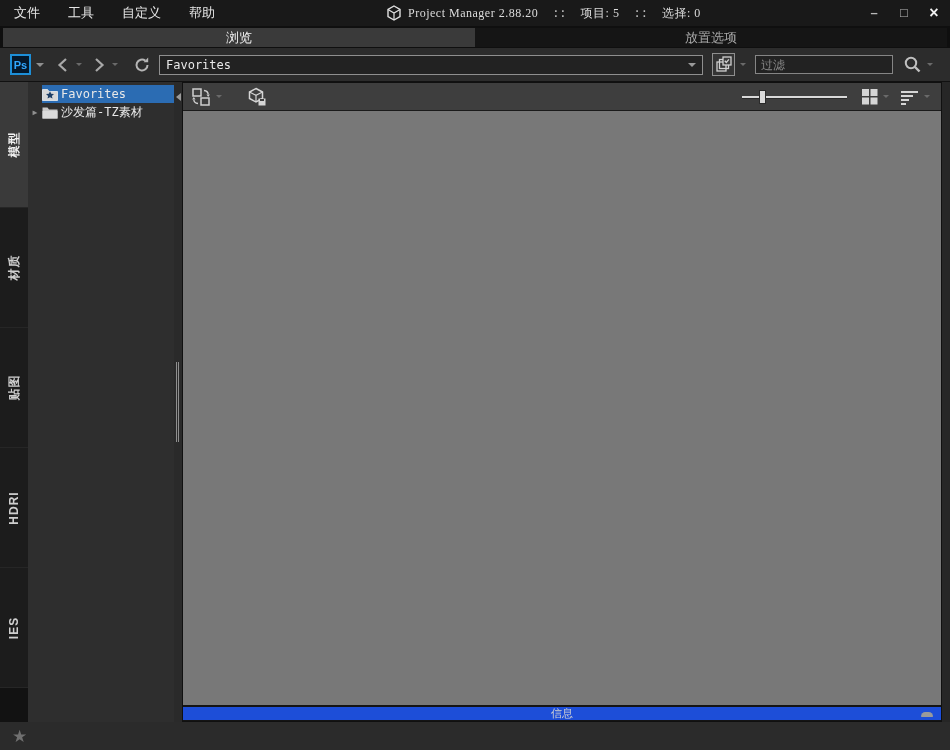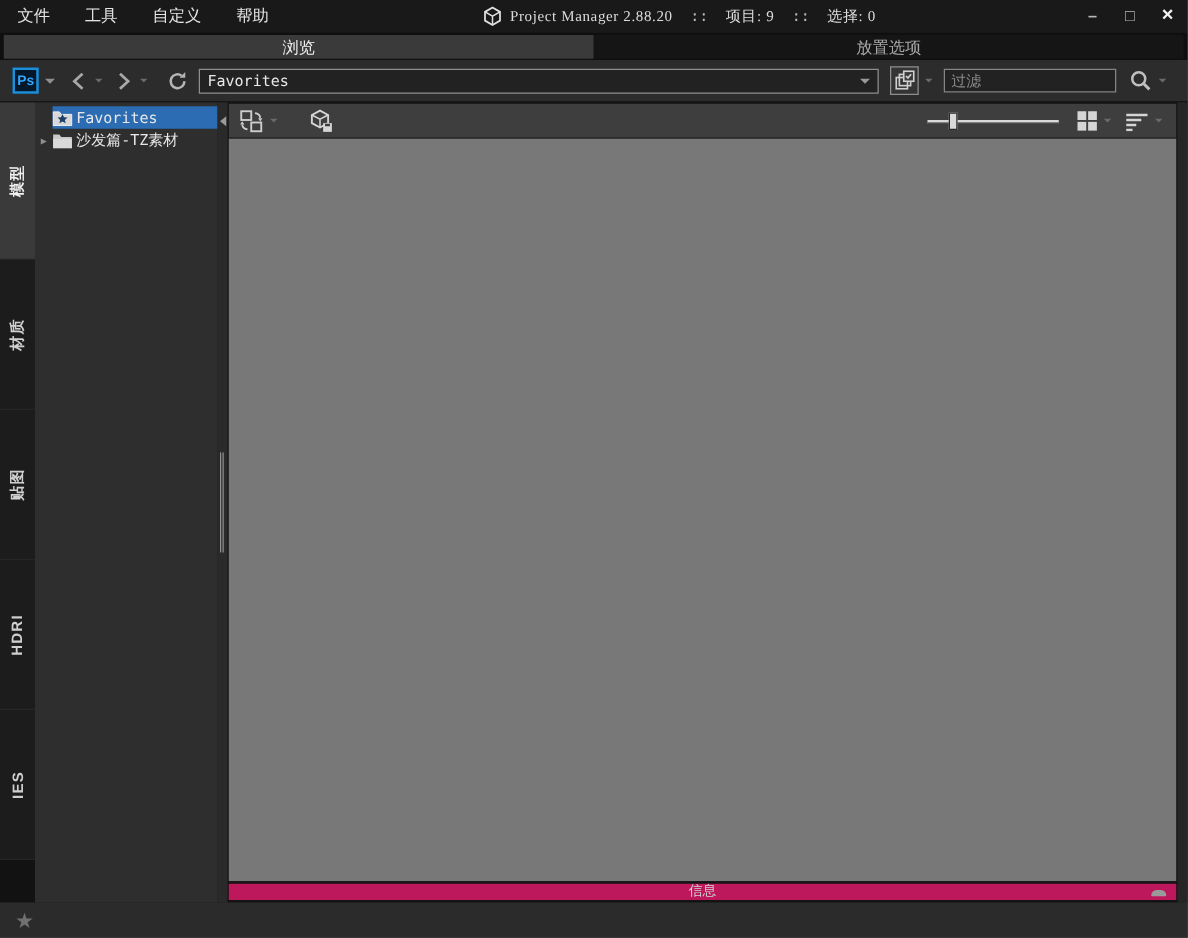--- a/index.html
+++ b/index.html
@@ -79,21 +79,21 @@
   .ct-left { display:flex; align-items:center; }
   .ct-right { margin-left:auto; display:flex; align-items:center; }
   .slider { width:105px; height:14px; position:relative; margin-right:14px; }
   .slider .track { position:absolute; left:0; right:0; top:6px; height:3px; background:#d9d9d9; border-bottom:1px solid #2a2a2a; }
   .slider .thumb { position:absolute; left:17px; top:0; width:7px; height:14px; background:#d9d9d9; border:1px solid #2a2a2a; }
   .icon-gap { width:8px; }
 
   .canvas { flex:1; background:#787878; }
 
   .rollouts { background:#141414; padding:2px 0 1px 0; flex:none; }
-  .rollout { height:13px; background:#be185d; margin-bottom:1px; position:relative;
+  .rollout { height:13px; background:#1d4ed8; margin-bottom:1px; position:relative;
              display:flex; align-items:center; justify-content:center; }
   .rollout:last-child { margin-bottom:0; }
   .rollout-label { color:#d2d2d2; font-size:11px; line-height:13px; }
   .dome { position:absolute; right:8px; bottom:3px; width:12px; height:5px; background:#9a9a9a; border-radius:6px 6px 1px 1px; }
 
   .right-gutter { width:8px; background:#262626; flex:none; }
 
   
   .statusbar { height:28px; background:#2b2b2b; display:flex; align-items:center; flex:none; }
   .status-star { color:#707070; font-size:17px; margin-left:12px; line-height:1; }
@@ -110,21 +110,21 @@
       <span class="menu-item">自定义</span>
       <span class="menu-item">帮助</span>
     </div>
     <div class="title-block">
       <svg class="logo" viewBox="0 0 16 16">
         <path d="M8 1 14 4.5v7L8 15 2 11.5v-7z" fill="none" stroke="#e0e0e0" stroke-width="1.4"></path>
         <path d="M2 4.5 8 8l6-3.5M8 8v7" fill="none" stroke="#e0e0e0" stroke-width="1.2"></path>
       </svg>
       <span class="title-text">Project Manager 2.88.20</span>
       <span class="title-sep">::</span>
-      <span class="title-text">项目: 9</span>
+      <span class="title-text">项目: 5</span>
       <span class="title-sep">::</span>
       <span class="title-text">选择: 0</span>
     </div>
     <div class="win-controls">
       <span class="win-btn min">–</span>
       <span class="win-btn">□</span>
       <span class="win-btn close">×</span>
     </div>
   </div>
 

